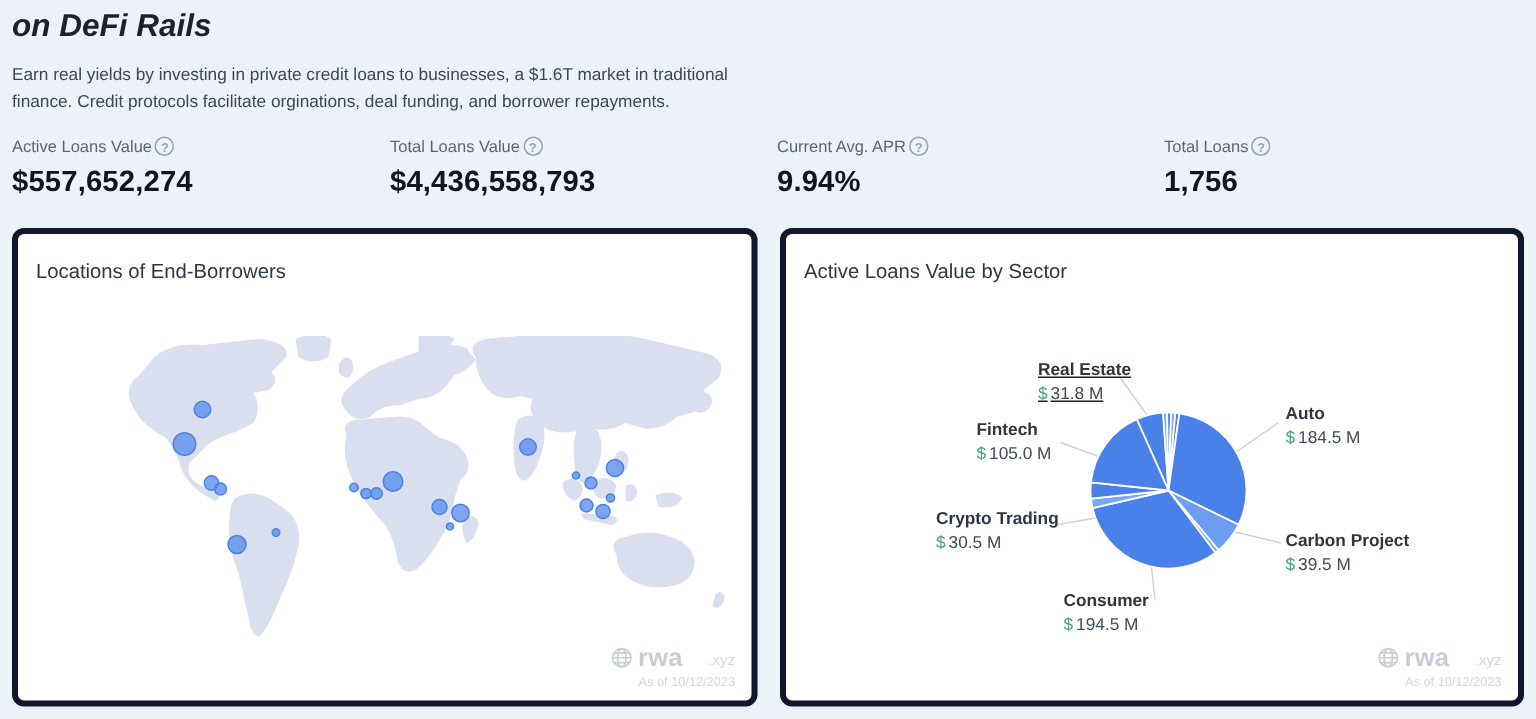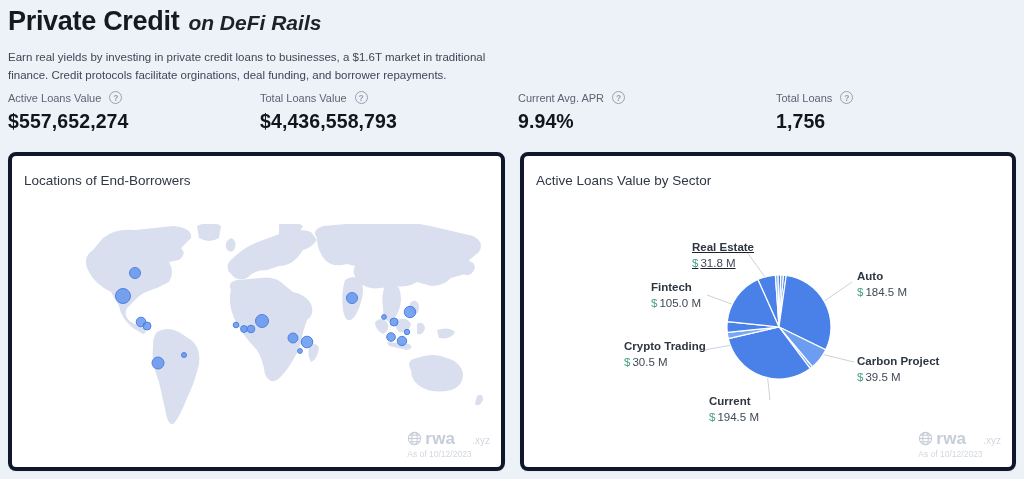--- a/index.html
+++ b/index.html
@@ -18,34 +18,34 @@
   .page-title-sub { font-size:21px; font-weight:600; font-style:italic; color:#1d212a; }
   .description {
     margin-top:11px; font-size:11.5px; line-height:1.6;
     color:#3d4756; max-width:505px;
   }
   
   .stats { position:absolute; left:8px; top:91px; display:flex; }
   .stat { width:252px; }
   .stat:nth-child(2){ width:258px; }
   .stat:nth-child(3){ width:258px; }
-  .stat-label { display:flex; align-items:center; gap:8px; font-size:11px; color:#5b6573; }
+  .stat-label { display:flex; align-items:center; gap:2px; font-size:11px; color:#5b6573; }
   .help { display:inline-flex; align-items:center; justify-content:center;
     width:13px; height:13px; border:1px solid #98a1b0; border-radius:50%;
     font-size:8.5px; color:#98a1b0; font-weight:700; cursor:default; }
   .stat-value { margin-top:6px; font-size:19.5px; font-weight:600; color:#12151b; letter-spacing:0.1px; }
   
   .panel { position:absolute; top:152px; height:319px; background:#ffffff;
     border-radius:8px; border:4px solid #0f172a; box-shadow:0 1px 2px rgba(30,40,70,0.04); }
   .panel-map { left:8px;  width:497px; }
   .panel-pie { left:520px; width:496px; }
   .panel-title { position:absolute; left:12px; top:17px; font-size:13.5px; color:#2e3744; }
   .panel-subtitle { position:absolute; left:12px; top:36px; font-size:10px; color:#aeb5c2; }
   
-  .watermark { position:absolute; right:11px; bottom:8px; text-align:left; user-select:none; }
+  .watermark { position:absolute; right:11px; bottom:8px; text-align:right; user-select:none; }
   .wm-brand { display:flex; align-items:center; justify-content:flex-end; gap:3px; color:#c7cdd8; }
   .wm-name { font-size:17px; font-weight:600; letter-spacing:0.2px; line-height:1; }
   .wm-tld { font-size:10px; align-self:flex-end; margin-bottom:1px; color:#d2d7e0;margin-left:14px; }
   .wm-asof { margin-top:2px; font-size:8.5px; color:#d2d7e0; }
   
   .map-svg { position:absolute; left:57px; top:68px; }
   
   .pie-svg { position:absolute; left:0; top:0; }
   .pie-label { position:absolute; font-size:11.5px; line-height:1.35; white-space:nowrap; }
   .pie-label .n { font-weight:600; color:#2e3642; }
@@ -56,21 +56,20 @@
   .lbl-fintech  { left:127px; top:124px; }
   .lbl-crypto   { left:100px; top:183px; }
   .lbl-carbon   { left:333px; top:198px; }
   .lbl-consumer { left:185px; top:238px; }
 </style>
 </head>
 <body>
 
 <div class="header">
   <div class="title-row">
-    <span class="page-title">Private Credit</span>
     <span class="page-title-sub">on DeFi Rails</span>
   </div>
   <div class="description">Earn real yields by investing in private credit loans to businesses, a $1.6T market in traditional finance. Credit protocols facilitate orginations, deal funding, and borrower repayments.</div>
 </div>
 
 <div class="stats">
   <div class="stat">
     <div class="stat-label">
       <span>Active Loans Value</span>
       <span class="help">?</span>
@@ -230,21 +229,21 @@
   </div>
   <div class="pie-label lbl-crypto">
     <div class="n">Crypto Trading</div>
     <div class="v"><span class="cur">$</span><span>30.5 M</span></div>
   </div>
   <div class="pie-label lbl-carbon">
     <div class="n">Carbon Project</div>
     <div class="v"><span class="cur">$</span><span>39.5 M</span></div>
   </div>
   <div class="pie-label lbl-consumer">
-    <div class="n">Current</div>
+    <div class="n">Consumer</div>
     <div class="v"><span class="cur">$</span><span>194.5 M</span></div>
   </div>
 
   <div class="watermark">
     <div class="wm-brand">
       <svg width="15" height="15" viewBox="0 0 16 16">
         <g fill="none" stroke="#c7cdd8" stroke-width="1.2">
           <circle cx="8" cy="8" r="6.5"></circle>
           <ellipse cx="8" cy="8" rx="3" ry="6.5"></ellipse>
           <line x1="1.5" y1="8" x2="14.5" y2="8"></line>

